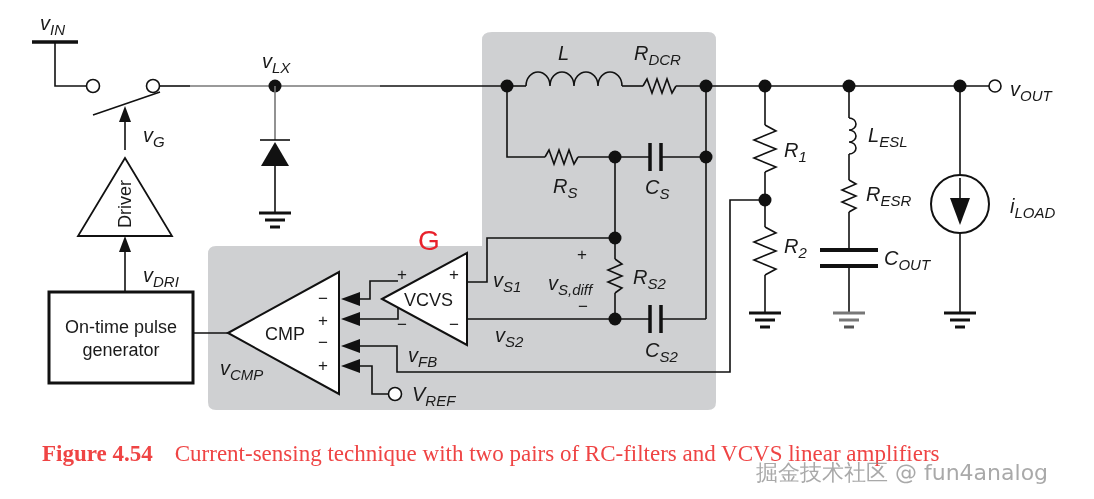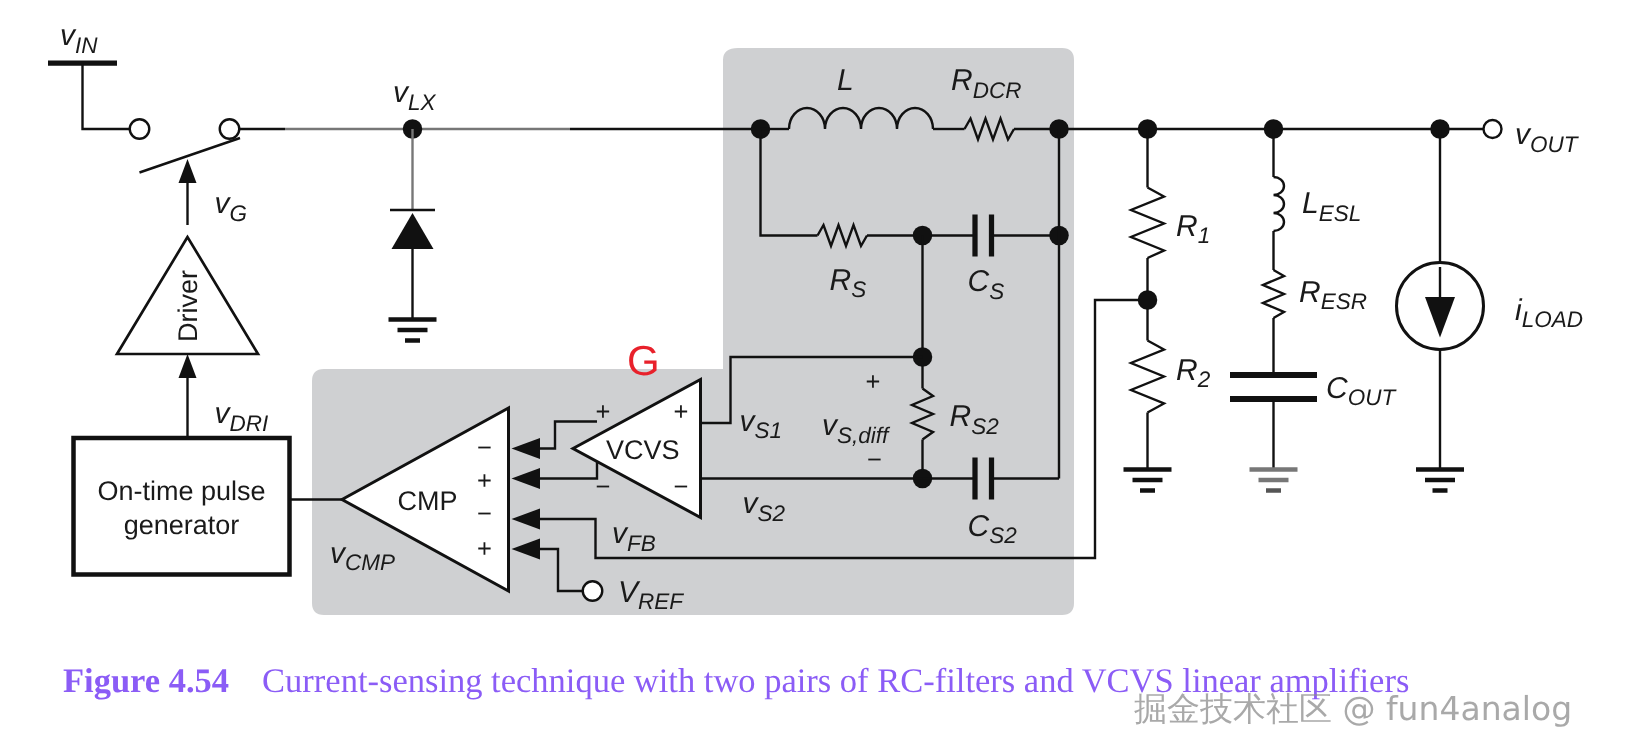--- a/index.html
+++ b/index.html
@@ -7,21 +7,21 @@
   svg#circuit { position: absolute; left: 0; top: 0; }
   .w { stroke: #111; stroke-width: 1.6; fill: none; }
   .wg { stroke: #777; stroke-width: 1.6; fill: none; }
   .thick { stroke: #111; stroke-width: 3.5; fill: none; }
   .dot { fill: #111; }
   .lbl { font-family: "Liberation Sans", sans-serif; font-style: italic; font-size: 20px; fill: #1a1a1a; }
   .sub { font-size: 15px; }
   .up { font-family: "Liberation Sans", sans-serif; font-size: 18px; fill: #1a1a1a; }
   .sign { font-family: "Liberation Sans", sans-serif; font-size: 17px; fill: #1a1a1a; }
   .red { font-family: "Liberation Sans", sans-serif; font-size: 28px; fill: #e8212b; }
-  .caption { position: absolute; left: 42px; top: 441px; font-family: "Liberation Serif", serif; font-size: 23px; color: #8b5cf6; white-space: nowrap; }
+  .caption { position: absolute; left: 42px; top: 441px; font-family: "Liberation Serif", serif; font-size: 23px; color: #ef4444; white-space: nowrap; }
   .caption b { font-weight: bold; margin-right: 22px; }
   .wm { position: absolute; left: 756px; top: 428px; font-family: "DejaVu Sans", sans-serif; font-size: 22px; color: rgba(140,140,140,0.75); white-space: nowrap; margin-top: 30px; }
 </style>
 </head>
 <body>
 
 <svg id="circuit" width="1094" height="430" viewBox="0 0 1094 430">
 
   <path fill="#cfd0d2" d="M492,32 H708 Q716,32 716,40 V402 Q716,410 708,410 H216 Q208,410 208,402 V254 Q208,246 216,246 H482 V40 Q482,32 492,32 Z"></path>
 

